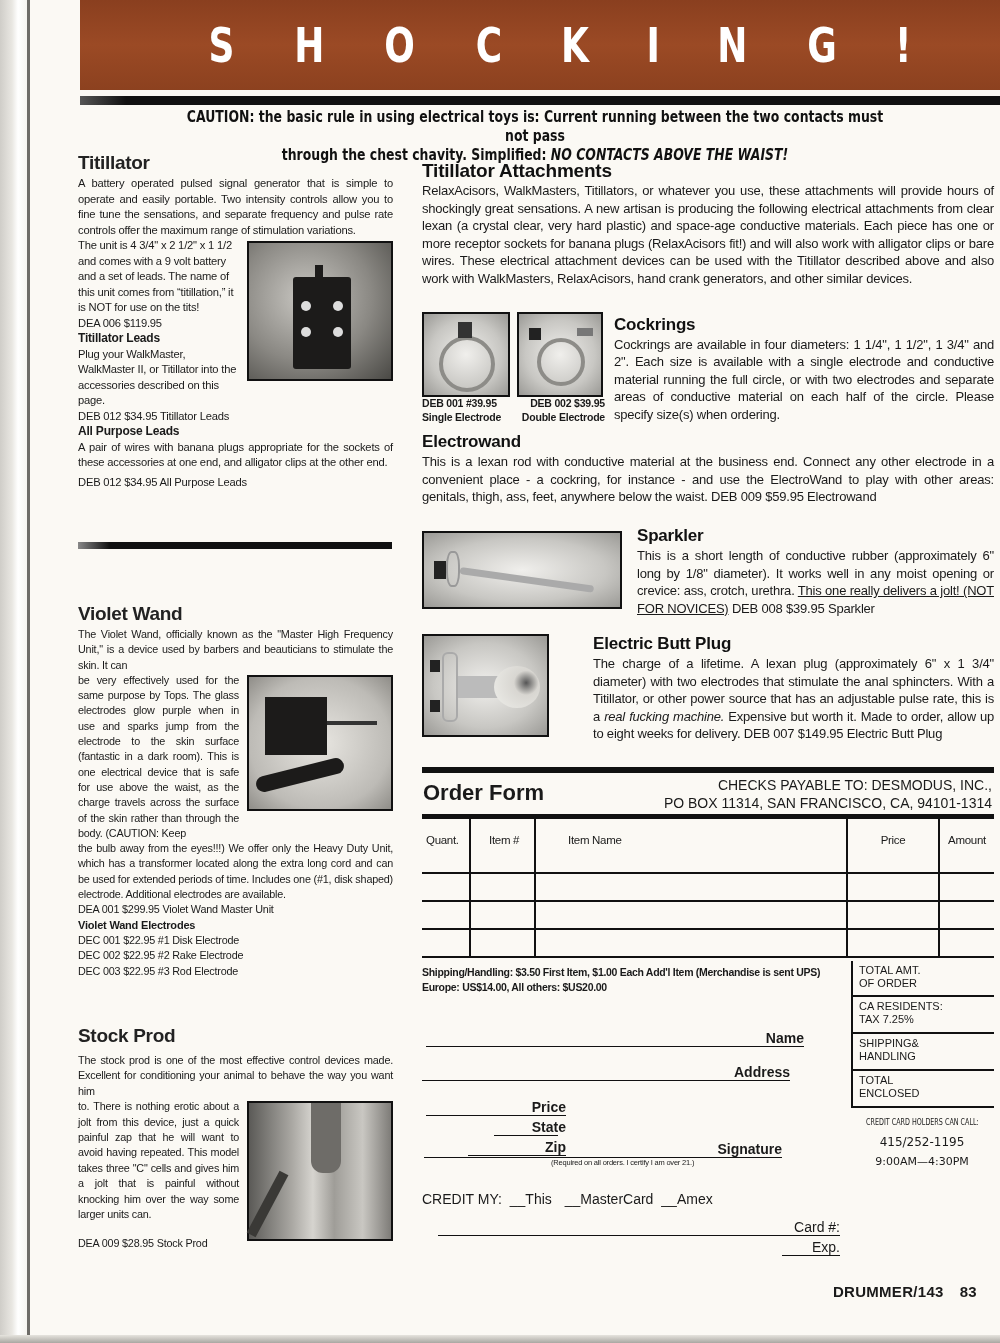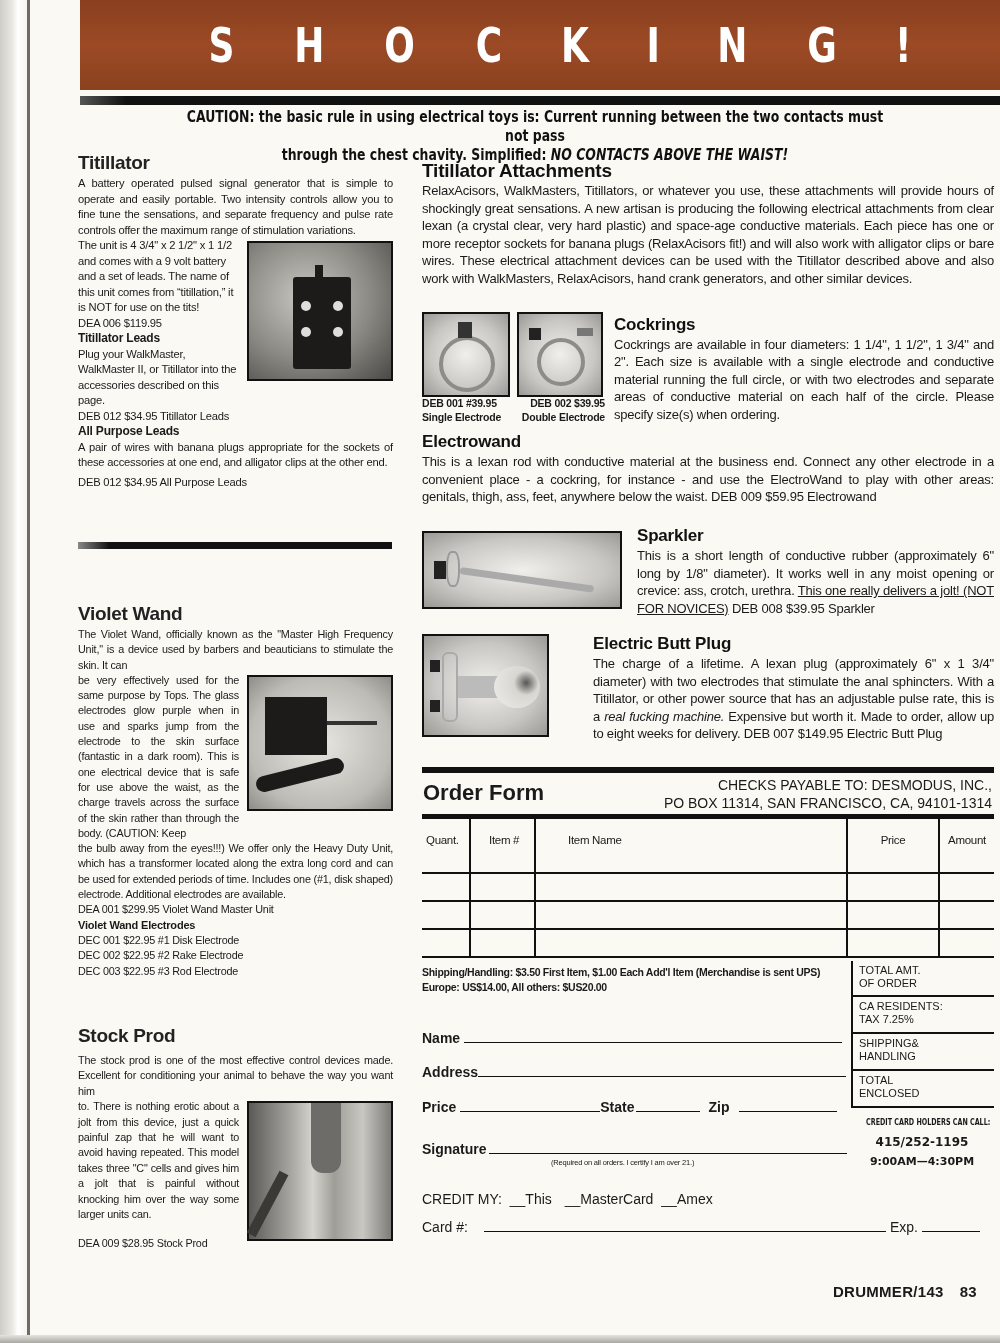--- a/index.html
+++ b/index.html
@@ -73,23 +73,23 @@
   table.ot td { height: 28px; }
   table.ot th, table.ot td { border-right: 2px solid #111; border-bottom: 2px solid #111; }
   table.ot th:last-child, table.ot td:last-child { border-right: none; }
   table.ot th.c { text-align: center; }
 
   .ship { position: absolute; left: 422px; top: 965px; font-size: 10.5px; font-weight: bold; line-height: 15px; letter-spacing: -0.3px; }
   .totals { position: absolute; left: 851px; top: 961px; width: 143px; border-left: 2px solid #111; }
   .totals div { border-bottom: 2px solid #111; font-size: 11px; line-height: 13px; padding: 3px 5px 2px 6px; height: 37px; }
   .totals div:first-child { height: 36px; }
 
-  .field { position: absolute; left: 422px; font-size: 14px; font-weight: bold; display: flex; align-items: flex-end; }
+  .field { position: absolute; left: 422px; font-size: 14px; font-weight: bold; display: flex; align-items: flex-end; flex-direction: column; }
   .field .line { border-bottom: 1.5px solid #111; height: 1px; margin-bottom: 3px; }
-  .cc { position: absolute; left: 852px; top: 1118px; width: 140px; text-align: center; font-family: "DejaVu Sans", sans-serif; font-weight: bold; }
+  .cc { position: absolute; left: 852px; top: 1118px; width: 140px; text-align: center; font-family: "DejaVu Sans", sans-serif; font-weight: normal; }
   .cc .t { font-size: 8px; transform: scaleX(0.8); white-space: nowrap; }
   .cc .p { font-size: 12px; margin-top: 8px; }
   .cc .hr { font-size: 11px; margin-top: 6px; }
   .footer { position: absolute; right: 23px; top: 1283px; font-size: 15px; font-weight: bold; letter-spacing: 0.3px; }
   .footer .pg { margin-left: 16px; }
   u { text-decoration: underline; }
 </style>
 </head>
 <body>
 

